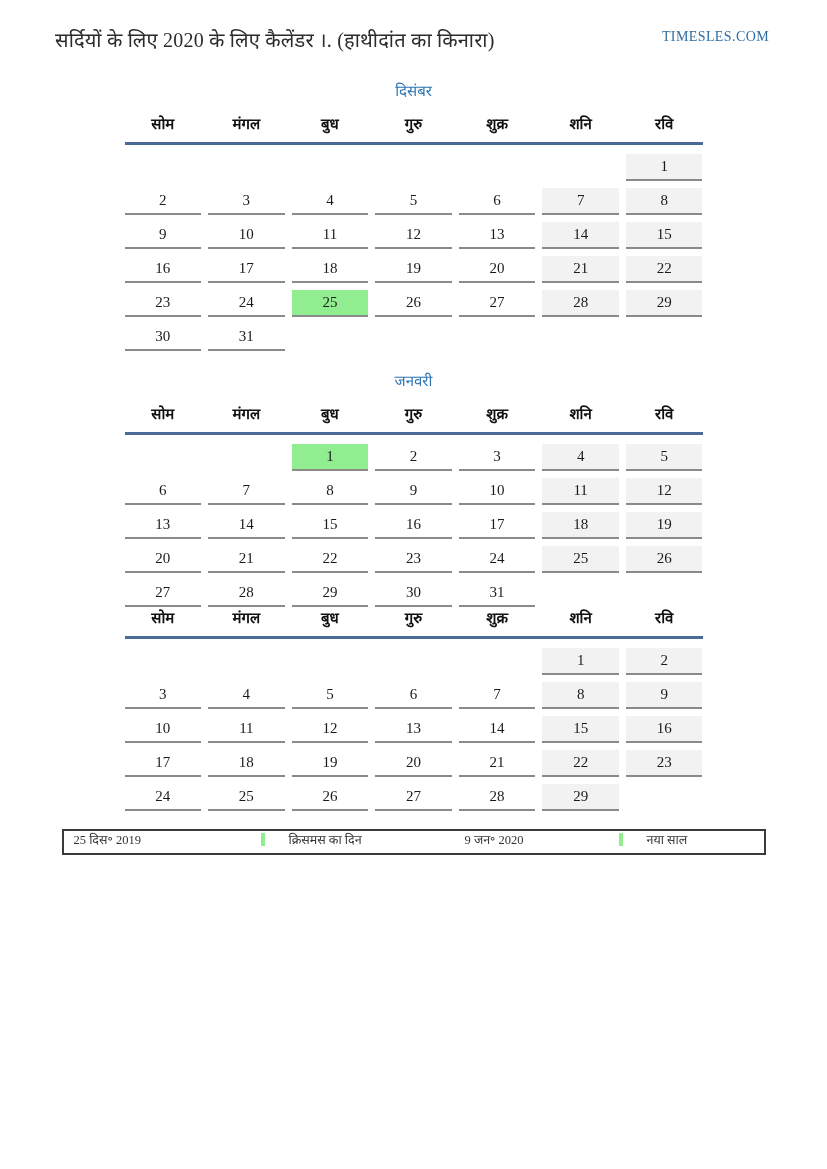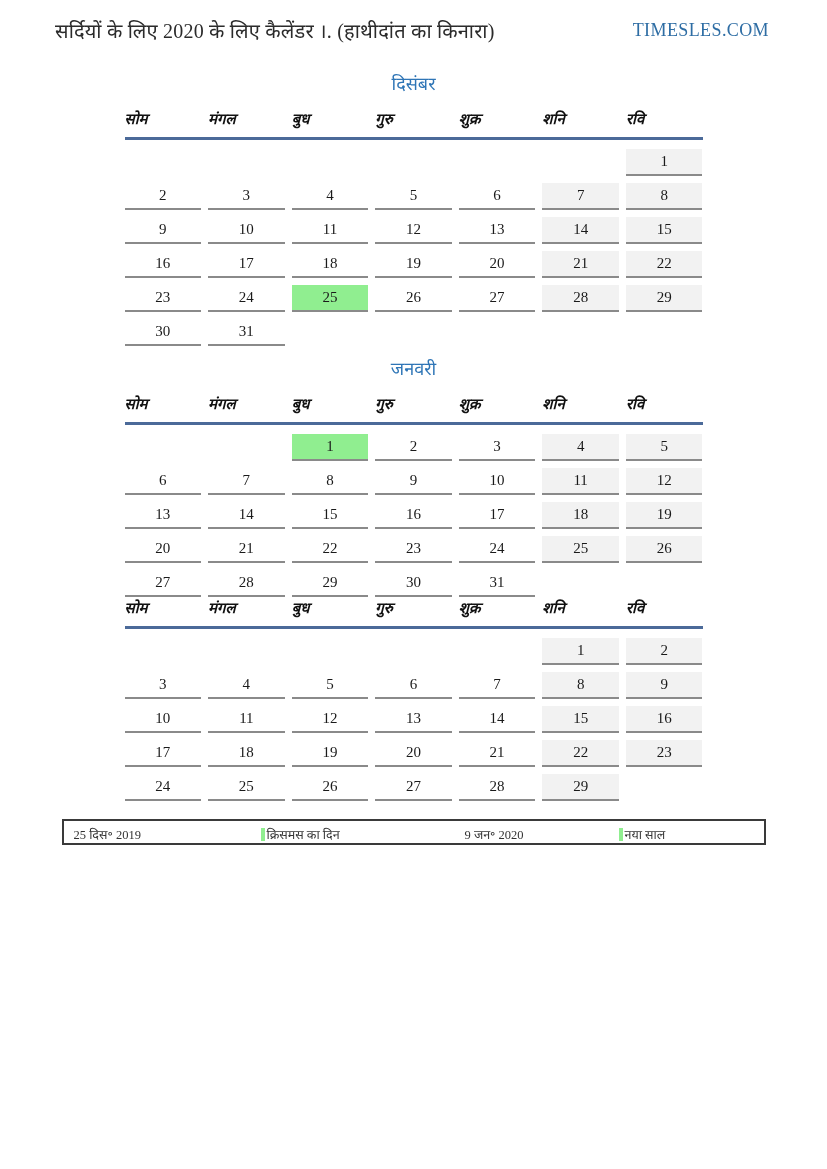--- a/index.html
+++ b/index.html
@@ -10,58 +10,59 @@
     position: relative;
     font-family: "Liberation Serif", "DejaVu Serif", serif;
     color: #1a1a1a;
     overflow: hidden;
   }
   .page-header {
     display: flex;
     justify-content: space-between;
     align-items: flex-start;
     padding: 17px 58px 0 55px;
+    margin-top: 9px;
   }
   .page-title {
     font-size: 20px;
     font-weight: normal;
     color: #2b2b2b;
     letter-spacing: 0.2px;
   }
   .site-link {
-    font-size: 18px;
+    font-size: 14px;
     color: #2e6da4;
     letter-spacing: 0.4px;
     text-decoration: none;
     padding-top: 3px;
   }
   .month {
     width: 578px;
     margin: 0 auto;
   }
   .month-title {
     text-align: center;
     color: #2e75b6;
-    font-size: 18px;
+    font-size: 15px;
     font-weight: normal;
     margin: 27px 0 13px 0;
   }
-  .month + .month .month-title { margin-top: 10px; text-align: center; }
+  .month + .month .month-title { margin-top: 19px; text-align: center; }
   .weekdays {
     display: grid;
     grid-template-columns: repeat(7, 1fr);
     column-gap: 7px;
     border-bottom: 3px solid #4b6a99;
     padding-bottom: 9px;
   }
   .weekday {
+    text-align: center;
     font-weight: bold;
     font-size: 15px;
     color: #111111;
-    font-style: italic;
   }
   .weeks {
     display: grid;
     grid-template-columns: repeat(7, 1fr);
     column-gap: 7px;
     row-gap: 7px;
     margin-top: 9px;
   }
   .day {
     height: 27px;
@@ -75,29 +76,29 @@
   }
   .day.empty { background: transparent; border-bottom: none; }
   .day.weekend { background: #f2f2f2; }
   .day.holiday { background: #90ee90; }
   .legend {
     width: 704px;
     margin: 18px auto 0 auto;
     height: 26px;
     border: 2px solid #3a3a3a;
     display: flex;
-    align-items: flex-end;
+    align-items: flex-start;
     font-size: 12.5px;
     color: #333333;
     padding-left: 10px;
   }
   .legend-date { display: inline-block; }
   .legend-date.first { width: 187px; }
   .legend-date.second { width: 154px; }
-  .legend-item { display: flex; align-items: center; gap: 2px; }
+  .legend-item { display: flex; align-items: center; gap: 24px; }
   .legend-item.first { width: 204px; }
   .legend-bar {
     display: inline-block;
     width: 4px;
     height: 13px;
     background: #90ee90;
   }
 </style>
 </head>
 <body>

